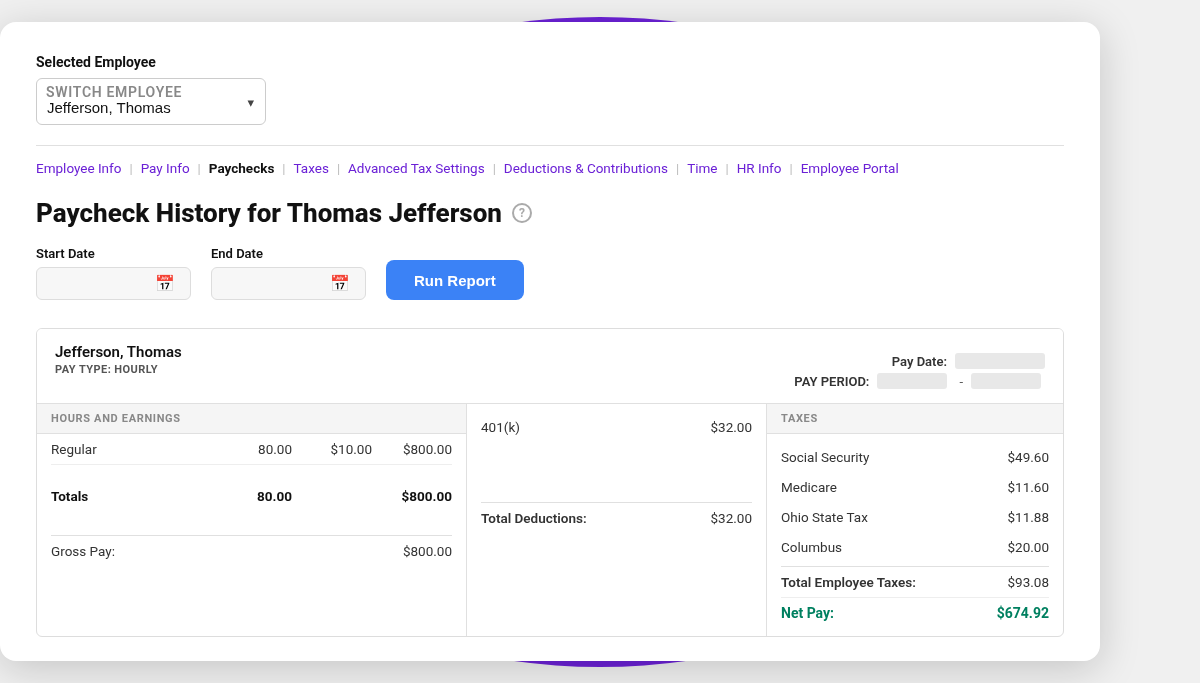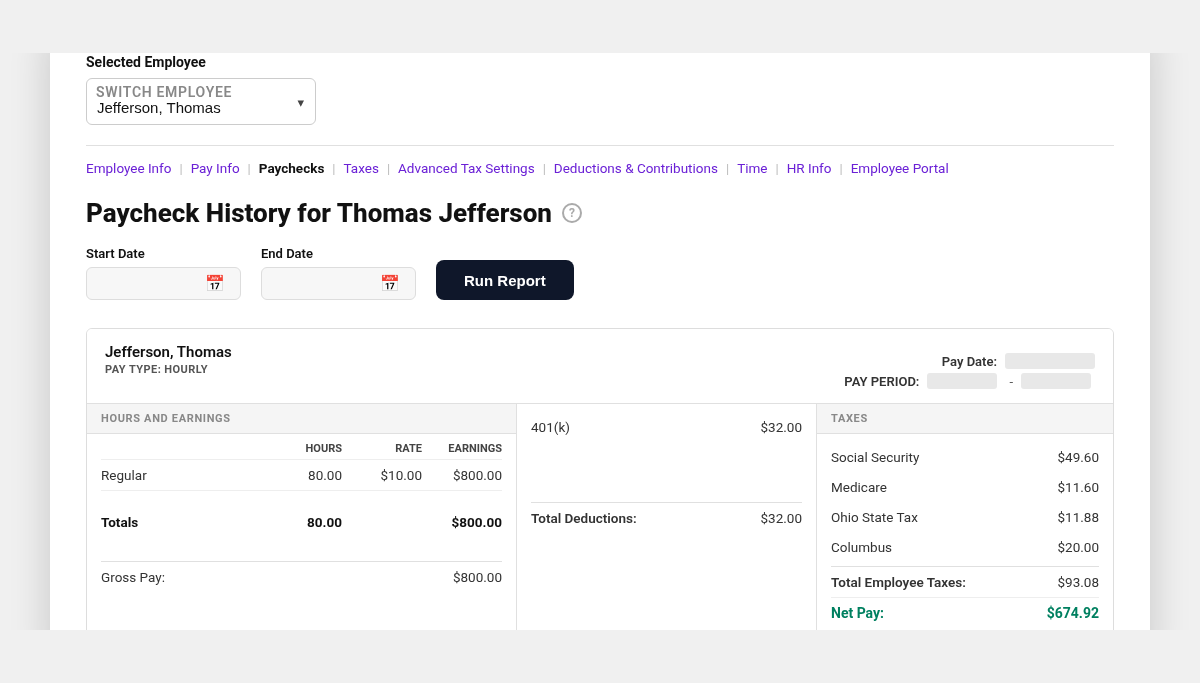--- a/index.html
+++ b/index.html
@@ -8,23 +8,23 @@
       font-family: -apple-system, BlinkMacSystemFont, 'Segoe UI', Roboto, sans-serif;
       display: flex;
       justify-content: center;
       align-items: center;
       min-height: 100vh;
       min-width: 1200px;
     }
     .outer-bg {
       position: relative;
       width: 1200px;
-      height: 577px;
-      display: flex;
-      justify-content: center;
+      height: 683px;
+      display: flex;
+      justify-content: flex-start;
       align-items: center;
       overflow: hidden;
     }
     .purple-blob {
       position: absolute;
       width: 900px;
       height: 650px;
       background: #6b21d6;
       border-radius: 50%;
       top: 50%;
@@ -165,21 +165,21 @@
       color: #ccc;
       width: 100px;
       outline: none;
     }
     .calendar-icon {
       color: #888;
       font-size: 16px;
       cursor: pointer;
     }
     .run-report-btn {
-      background: #0f172a;
+      background: #3b82f6;
       color: #fff;
       border: none;
       border-radius: 8px;
       padding: 10px 28px;
       font-size: 15px;
       font-weight: 700;
       cursor: pointer;
       height: 40px;
     }
 
@@ -464,26 +464,20 @@
             <span class="date-placeholder-sm"></span>
           </div>
         </div>
       </div>
 
       <div class="paycheck-columns">
 
         <div class="col-hours-earnings">
           <div class="col-header">HOURS AND EARNINGS</div>
           <div class="hours-earnings-table">
-            <div class="he-sub-header">
-              <span></span>
-              <span>HOURS</span>
-              <span>RATE</span>
-              <span>EARNINGS</span>
-            </div>
             <div class="he-row">
               <span>Regular</span>
               <span>80.00</span>
               <span>$10.00</span>
               <span>$800.00</span>
             </div>
             <div class="he-totals-row">
               <span>Totals</span>
               <span>80.00</span>
               <span></span>

